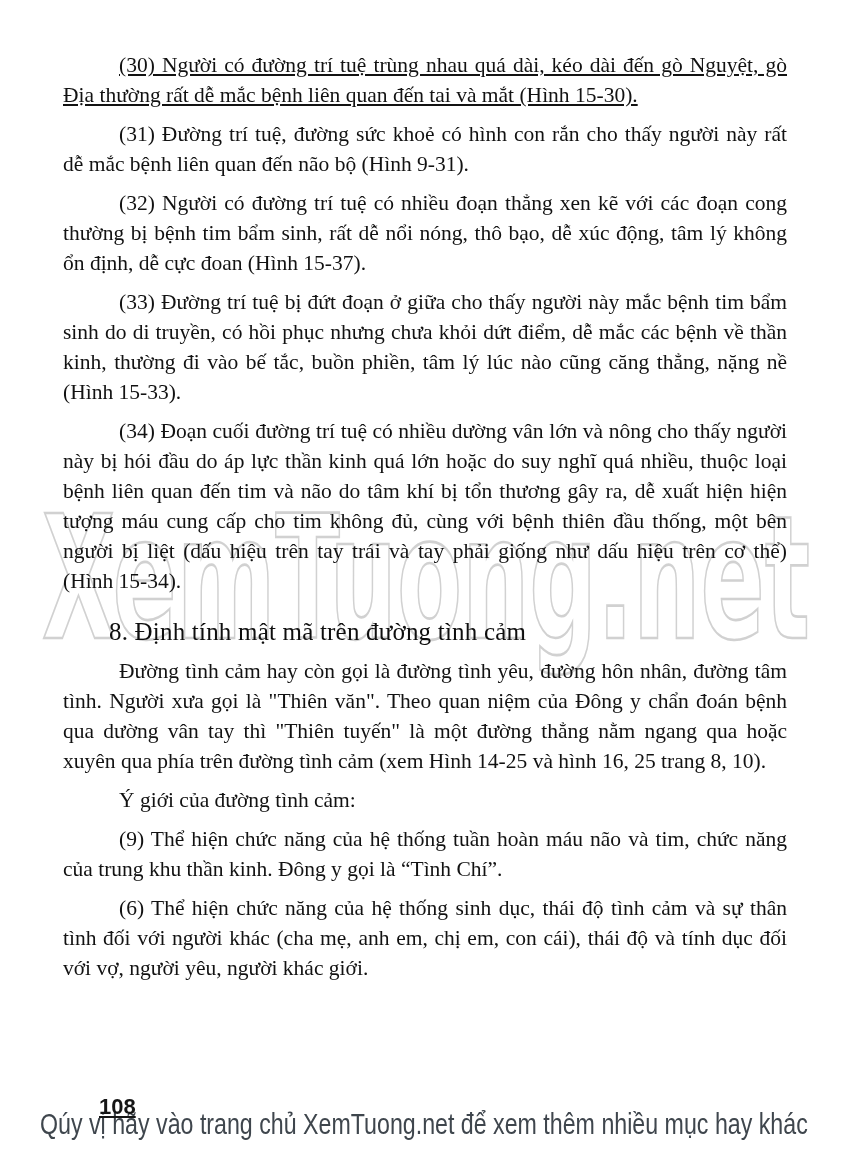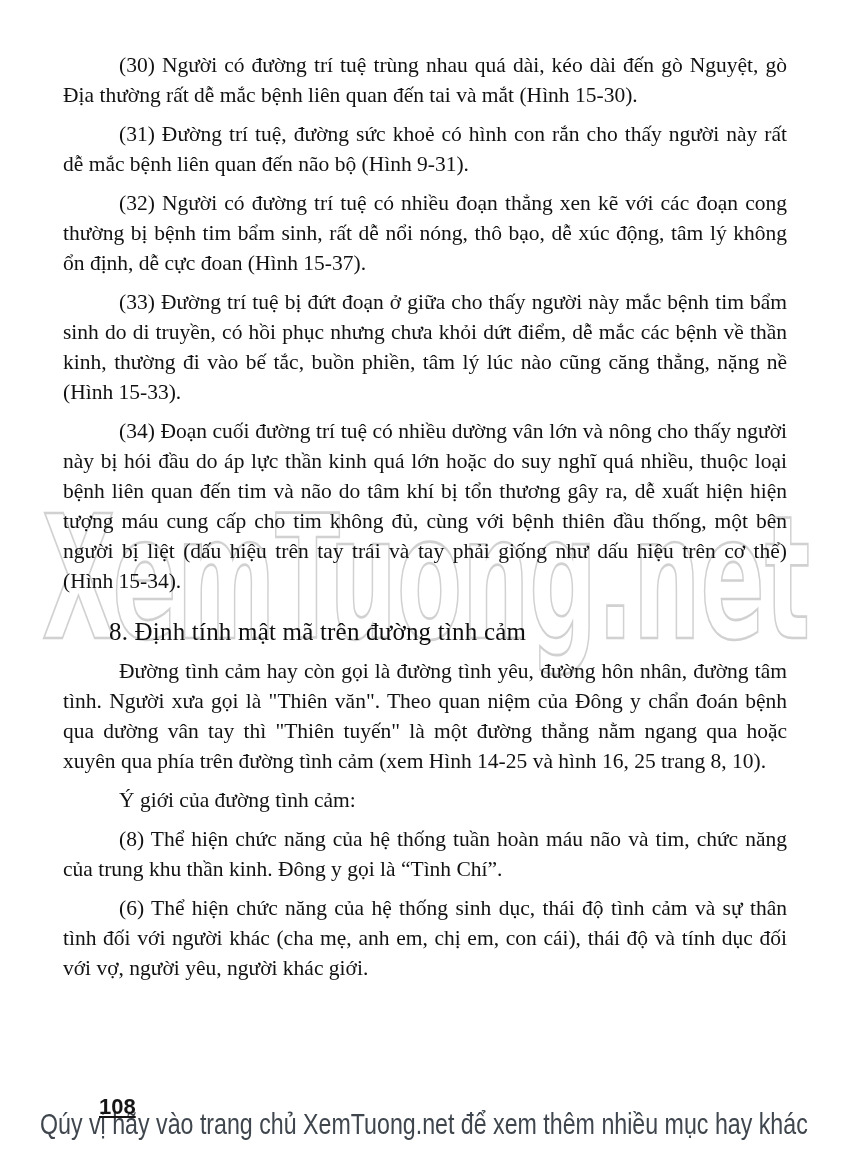--- a/index.html
+++ b/index.html
@@ -22,21 +22,21 @@
     position:absolute;
     left:63px; top:50px;
     width:724px;
     color:#121212;
     font-size:21.5px;
     line-height:30px;
     text-align:justify;
     z-index:1;
   }
   .content p { margin:9px 0 0 0; text-indent:56px; }
-  .content p.first { margin-top:0; }
+  .content p.first { margin-top:0;text-decoration:underline; }
   .content h2 {
     font-size:25px;
     font-weight:normal;
     color:#0e0e0e;
     margin:21px 0 7px 46px;
     text-align:left;
     letter-spacing:0.2px;
   }
   .pagenum {
     position:absolute;
@@ -74,21 +74,21 @@
     <p class="first">(30) Người có đường trí tuệ trùng nhau quá dài, kéo dài đến gò Nguyệt, gò Địa thường rất dễ mắc bệnh liên quan đến tai và mắt (Hình 15-30).</p>
     <p>(31) Đường trí tuệ, đường sức khoẻ có hình con rắn cho thấy người này rất dễ mắc bệnh liên quan đến não bộ (Hình 9-31).</p>
     <p>(32) Người có đường trí tuệ có nhiều đoạn thẳng xen kẽ với các đoạn cong thường bị bệnh tim bẩm sinh, rất dễ nổi nóng, thô bạo, dễ xúc động, tâm lý không ổn định, dễ cực đoan (Hình 15-37).</p>
     <p>(33) Đường trí tuệ bị đứt đoạn ở giữa cho thấy người này mắc bệnh tim bẩm sinh do di truyền, có hồi phục nhưng chưa khỏi dứt điểm, dễ mắc các bệnh về thần kinh, thường đi vào bế tắc, buồn phiền, tâm lý lúc nào cũng căng thẳng, nặng nề (Hình 15-33).</p>
     <p>(34) Đoạn cuối đường trí tuệ có nhiều dường vân lớn và nông cho thấy người này bị hói đầu do áp lực thần kinh quá lớn hoặc do suy nghĩ quá nhiều, thuộc loại bệnh liên quan đến tim và não do tâm khí bị tổn thương gây ra, dễ xuất hiện hiện tượng máu cung cấp cho tim không đủ, cùng với bệnh thiên đầu thống, một bên người bị liệt (dấu hiệu trên tay trái và tay phải giống như dấu hiệu trên cơ thể) (Hình 15-34).</p>
 
     <h2>8. Định tính mật mã trên đường tình cảm</h2>
 
     <p>Đường tình cảm hay còn gọi là đường tình yêu, đường hôn nhân, đường tâm tình. Người xưa gọi là "Thiên văn". Theo quan niệm của Đông y chẩn đoán bệnh qua dường vân tay thì "Thiên tuyến" là một đường thẳng nằm ngang qua hoặc xuyên qua phía trên đường tình cảm (xem Hình 14-25 và hình 16, 25 trang 8, 10).</p>
     <p>Ý giới của đường tình cảm:</p>
-    <p>(8) Thể hiện chức năng của hệ thống tuần hoàn máu não và tim, chức năng của trung khu thần kinh. Đông y gọi là “Tình Chí”.</p>
+    <p>(9) Thể hiện chức năng của hệ thống tuần hoàn máu não và tim, chức năng của trung khu thần kinh. Đông y gọi là “Tình Chí”.</p>
     <p>(6) Thể hiện chức năng của hệ thống sinh dục, thái độ tình cảm và sự thân tình đối với người khác (cha mẹ, anh em, chị em, con cái), thái độ và tính dục đối với vợ, người yêu, người khác giới.</p>
   </main>
 
   <div class="pagenum">108</div>
 
   <div class="footer">
     <span>Qúy vị hãy vào trang chủ </span><span class="brand">XemTuong.net</span><span> để xem thêm nhiều mục hay khác</span>
   </div>
 
 </div>

